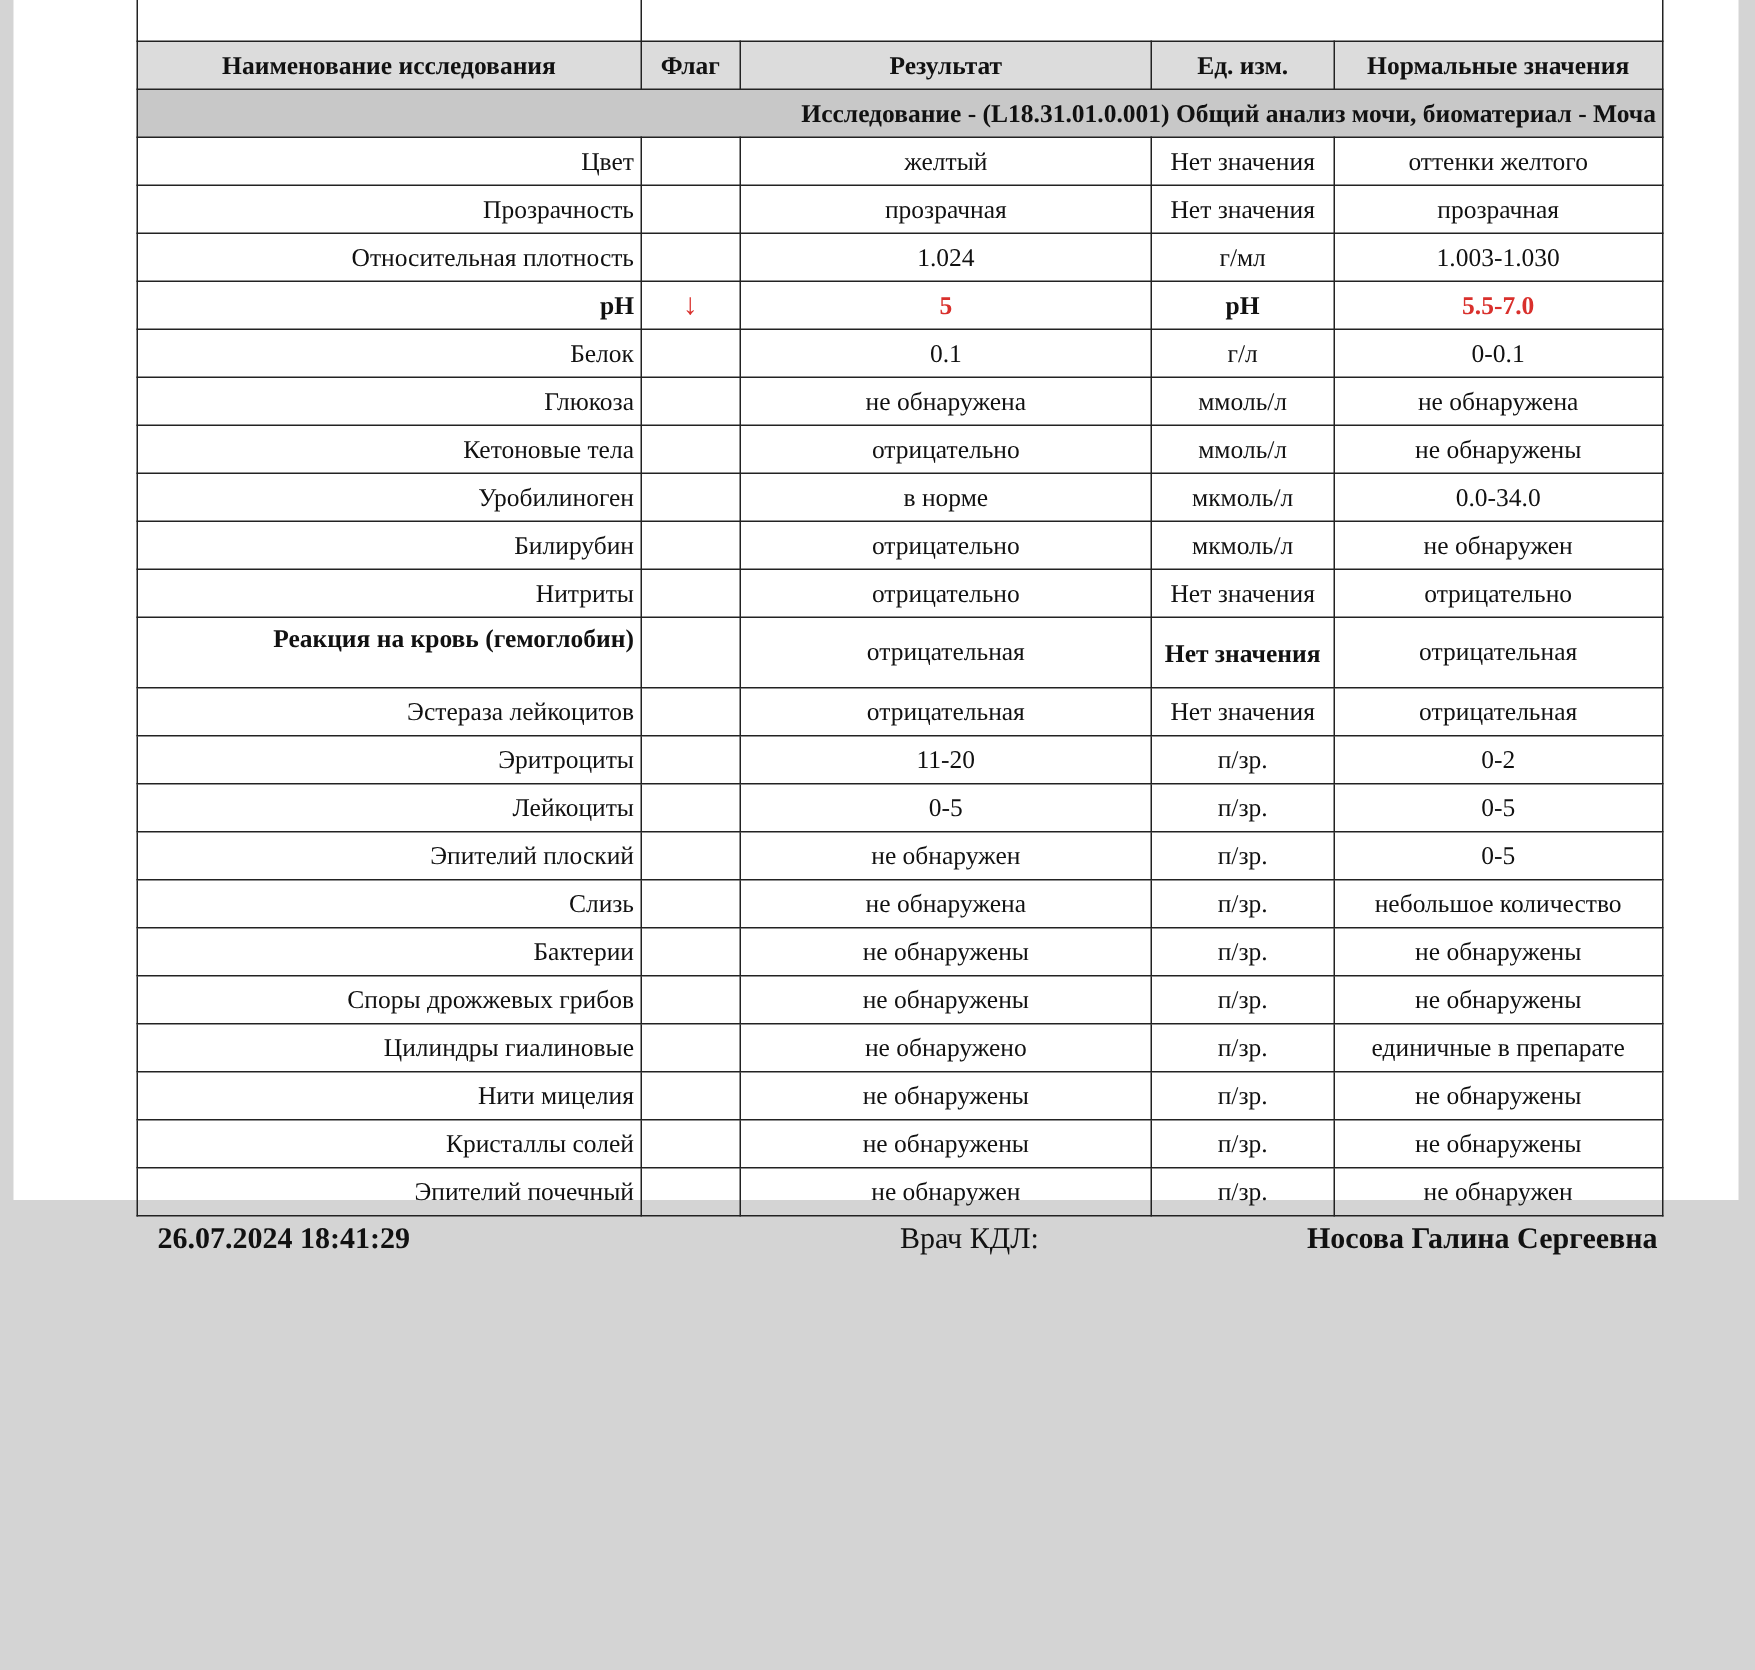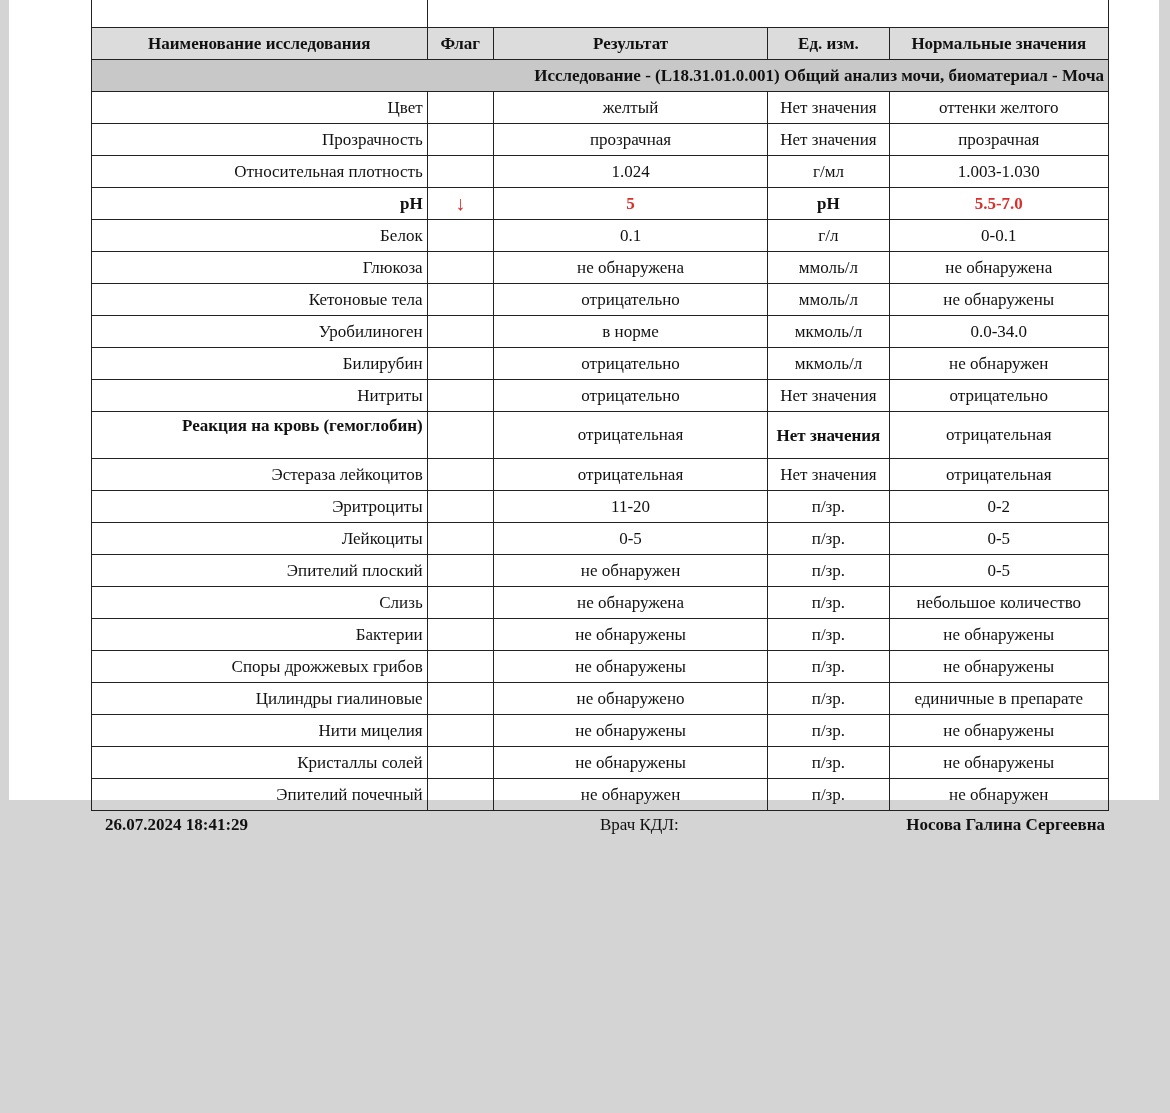--- a/index.html
+++ b/index.html
@@ -37,21 +37,21 @@
   td.name { text-align: right; }
   td.c { text-align: center; }
   .bold { font-weight: bold; }
   .red { color: #d9302c; font-weight: bold; }
   .flag-red { color: #d9302c; font-size: 20px; }
   tr.tall td { height: 42px; }
   tr.tall td.name { vertical-align: top; padding-top: 4px; }
   .unit-bold { font-weight: bold; line-height: 21px; }
   .footer {
     position: absolute; top: 815px; left: 96px; width: 1000px; height: 24px;
-    font-size: 17px;
+    font-size: 20px;
   }
   .footer .date { position: absolute; left: 0; font-weight: bold; }
   .footer .doc { position: absolute; left: 495px; }
   .footer .sig { position: absolute; right: 0; font-weight: bold; }
 </style>
 </head>
 <body>
 
 <div class="page">
   <table class="results">

